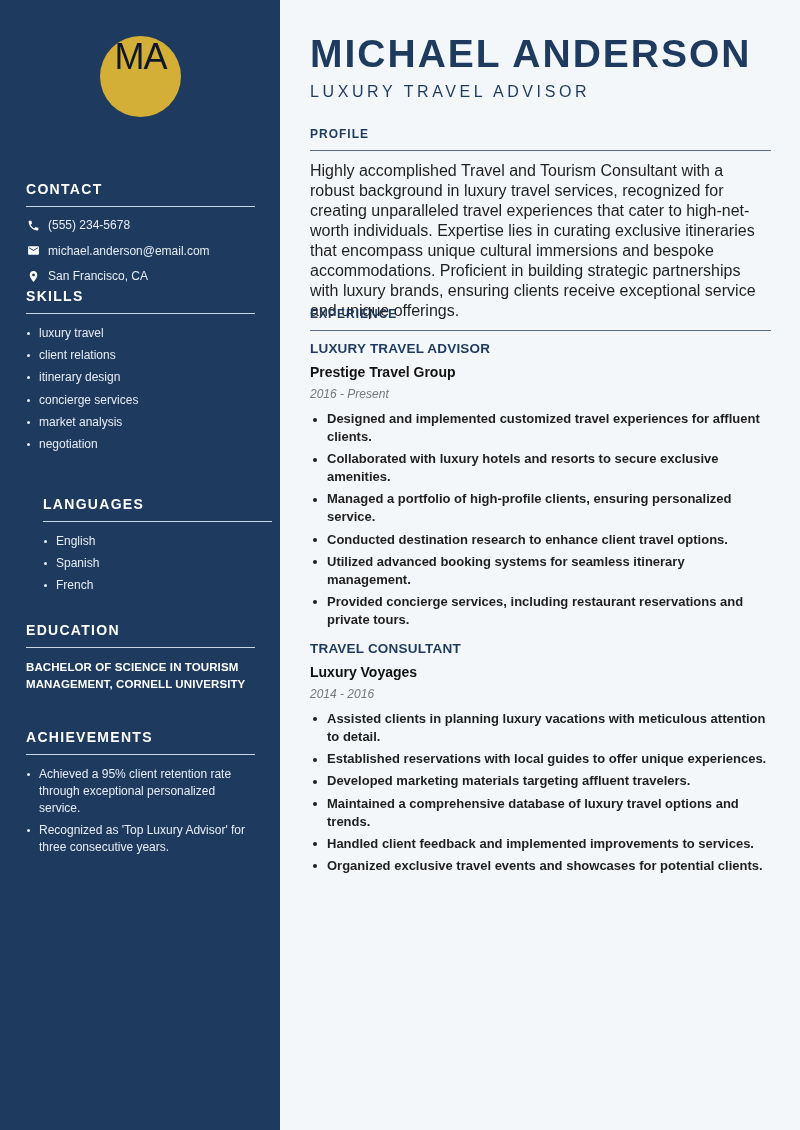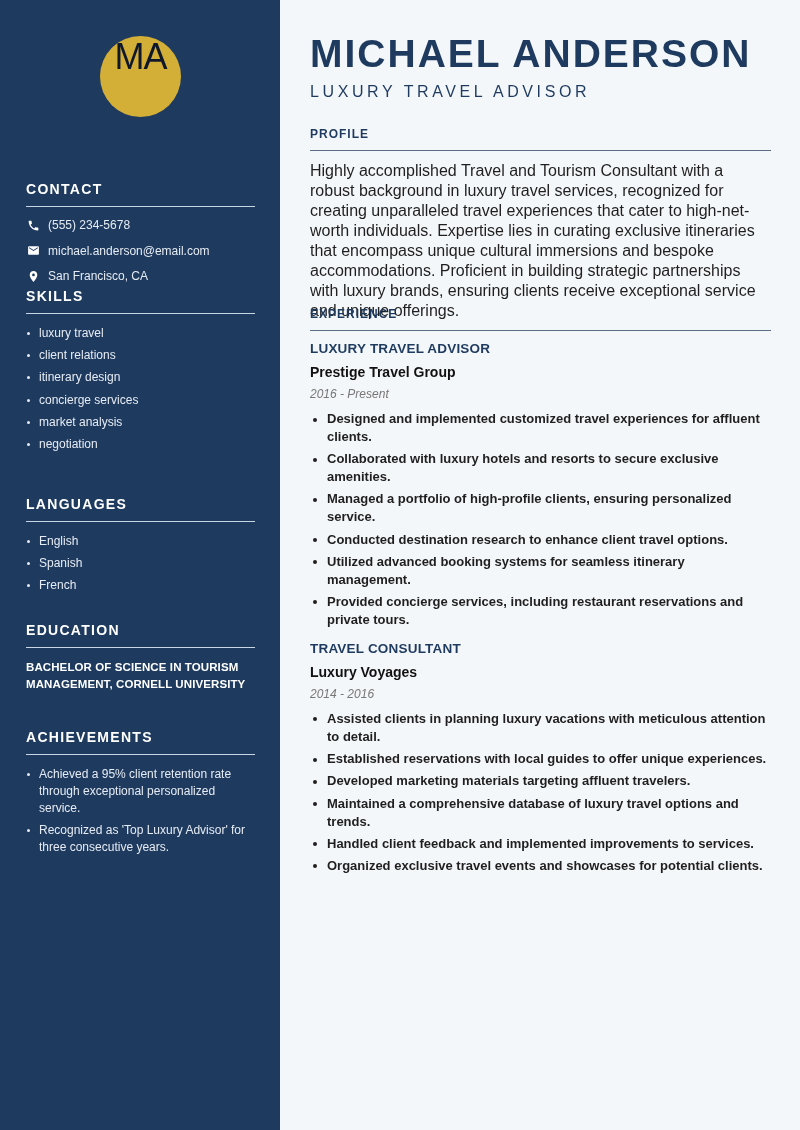--- a/index.html
+++ b/index.html
@@ -151,21 +151,21 @@
     <ul class="side-list">
       <li>luxury travel</li>
       <li>client relations</li>
       <li>itinerary design</li>
       <li>concierge services</li>
       <li>market analysis</li>
       <li>negotiation</li>
     </ul>
   </section>
 
-  <section class="side-section" style="top:496px;">
+  <section class="side-section" style="top:496px;margin-left:17px;">
     <div class="side-title">LANGUAGES</div>
     <ul class="side-list">
       <li>English</li>
       <li>Spanish</li>
       <li>French</li>
     </ul>
   </section>
 
   <section class="side-section" style="top:622px;">
     <div class="side-title">EDUCATION</div>

